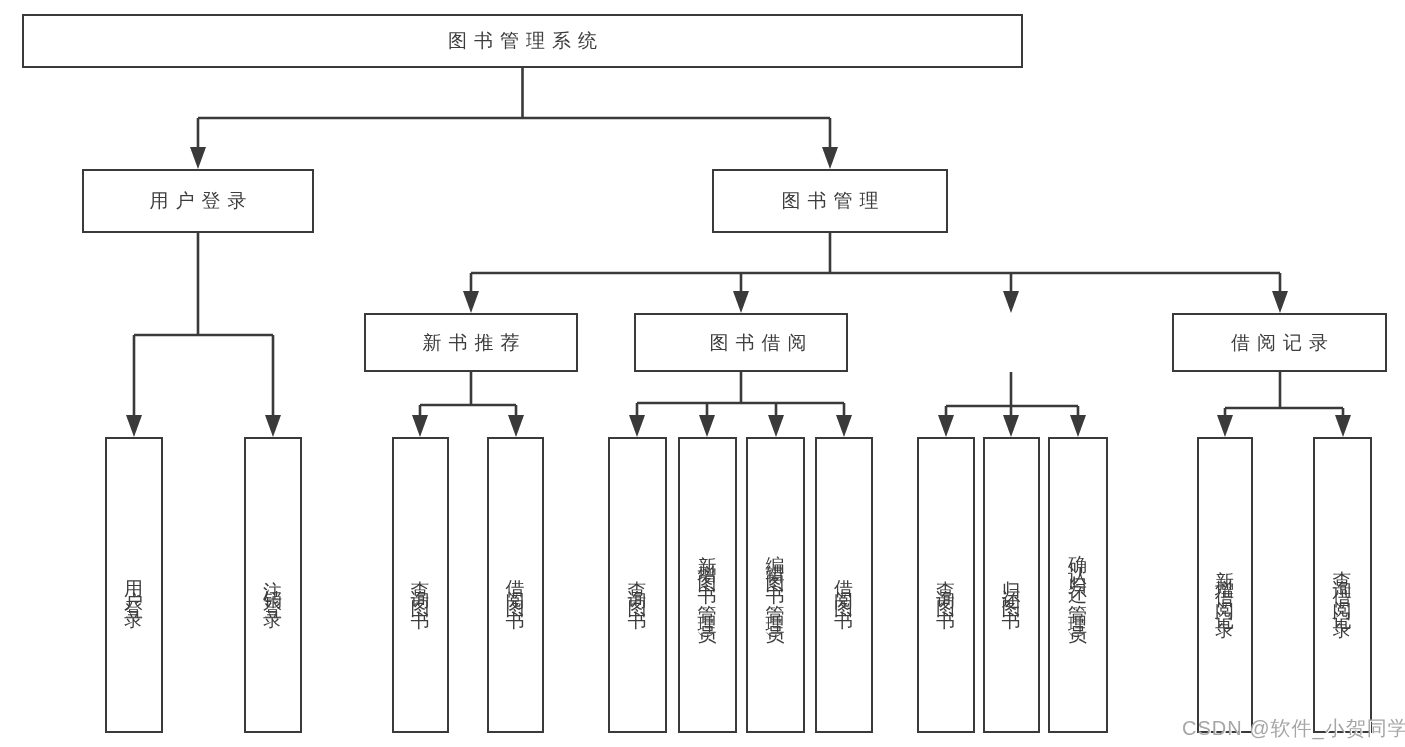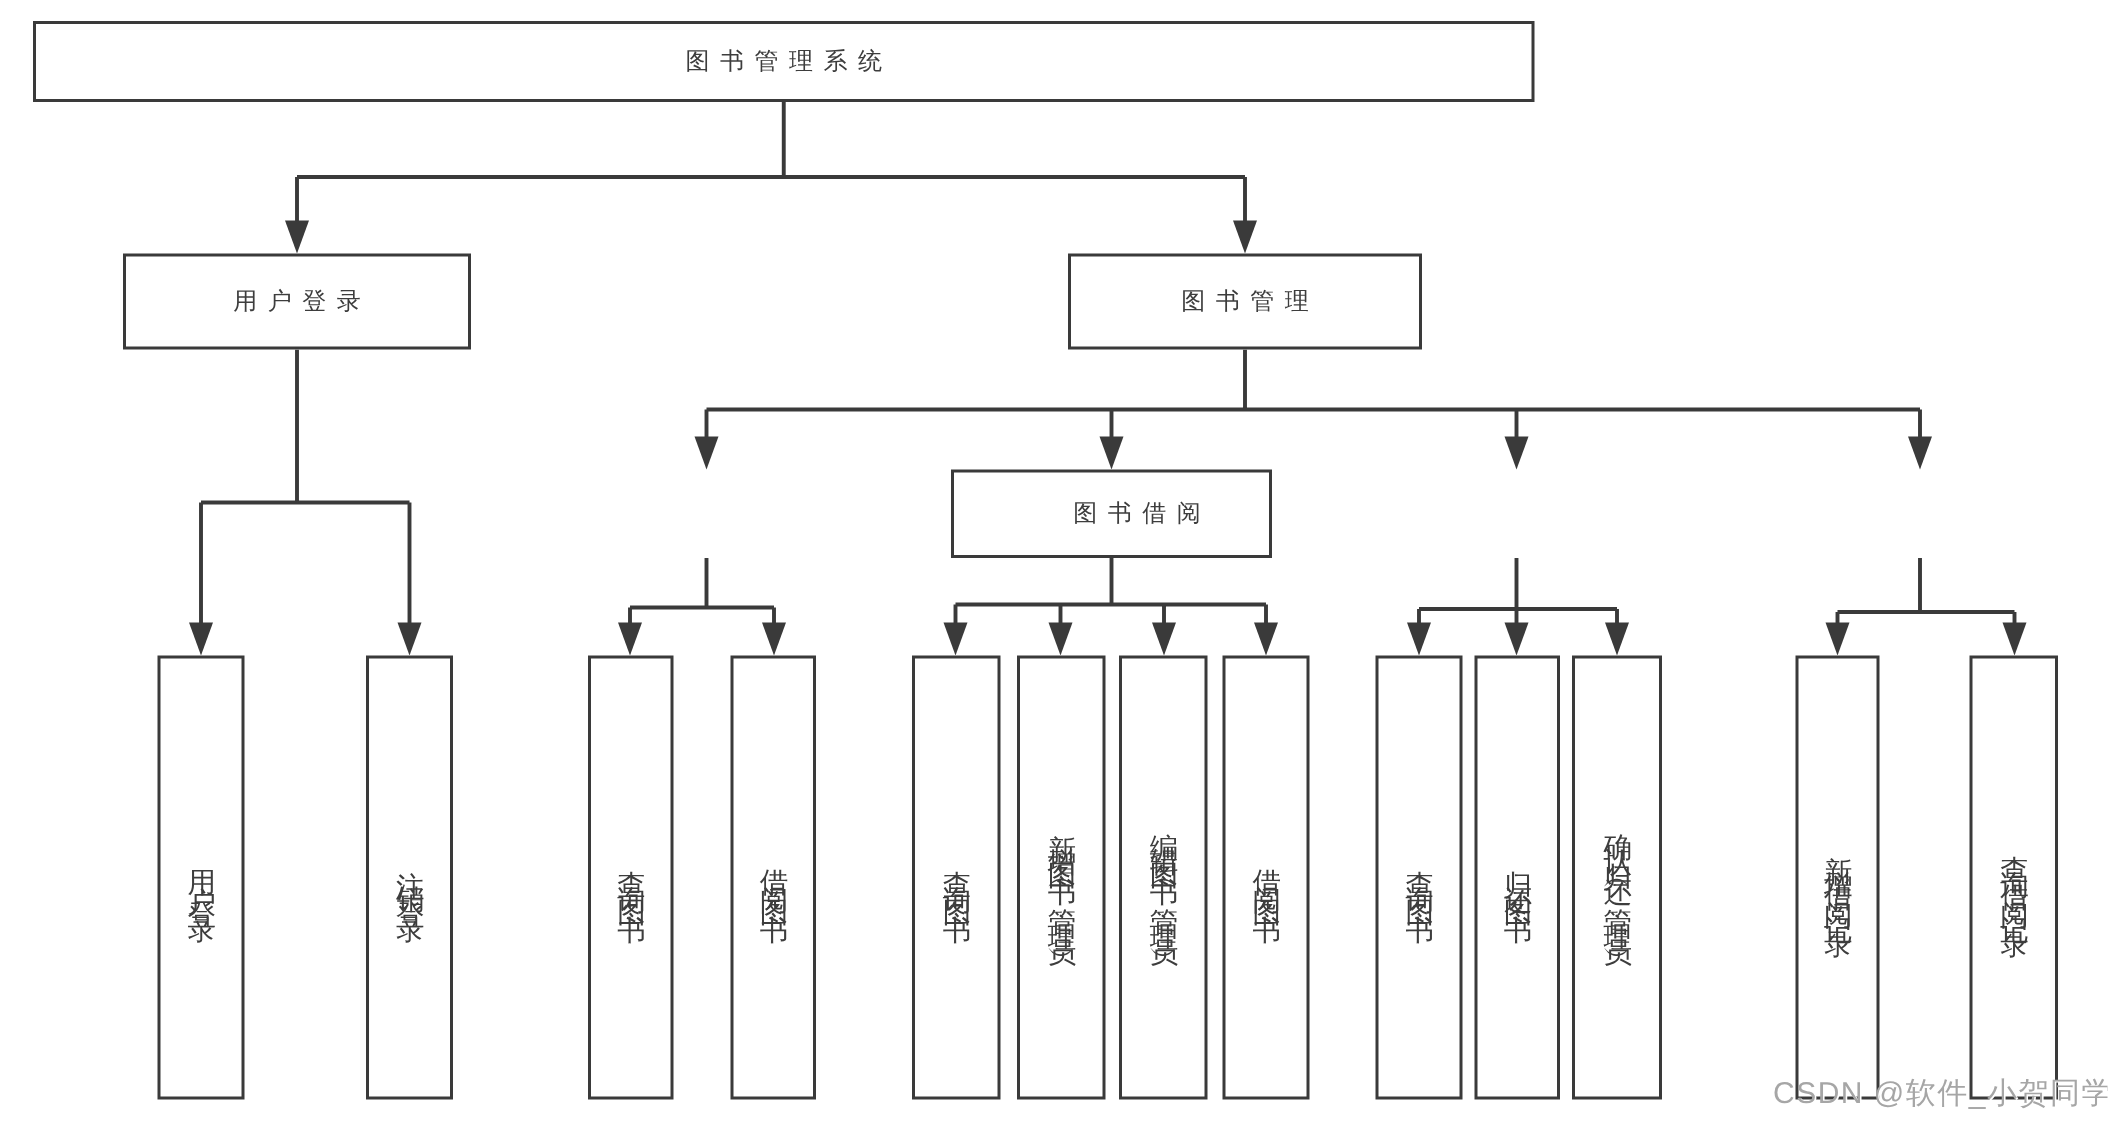--- a/index.html
+++ b/index.html
@@ -29,21 +29,21 @@
     box-sizing: border-box;
     background: #ffffff;
     border: 2px solid #3a3a3a;
     color: #3d3d3d;
     display: flex;
     align-items: center;
     justify-content: center;
     text-align: center;
   }
   .node.h {
-    font-size: 16px;
+    font-size: 19px;
     letter-spacing: 7px;
     text-indent: 7px; 
     white-space: nowrap;
   }
   .node.v .vtext {
     writing-mode: vertical-rl;
     text-orientation: mixed;
     font-size: 19px;
     letter-spacing: 10px;
     line-height: 1;
@@ -97,21 +97,23 @@
       <polygon points="1217,415 1233,415 1225,437"></polygon>
       <polygon points="1335,415 1351,415 1343,437"></polygon>
     </g>
   </svg>
 
   <div class="node h" style="left:22px; top:14px; width:1001px; height:54px;">图书管理系统</div>
 
   <div class="node h" style="left:82px; top:169px; width:232px; height:64px;">用户登录</div>
   <div class="node h" style="left:712px; top:169px; width:236px; height:64px;">图书管理</div>
 
+  <div class="node h" style="left:364px; top:313px; width:214px; height:59px;">新书推荐</div>
   <div class="node h" style="left:634px; top:313px; width:214px; height:59px;padding-left:34px;">图书借阅</div>
+  <div class="node h" style="left:1172px; top:313px; width:215px; height:59px;">借阅记录</div>
 
   <div class="node v" style="left:105px; top:437px; width:58px; height:296px;">
     <span class="vtext">用户登录</span>
   </div>
   <div class="node v" style="left:244px; top:437px; width:58px; height:296px;">
     <span class="vtext">注销登录</span>
   </div>
 
   <div class="node v" style="left:392px; top:437px; width:57px; height:296px;">
     <span class="vtext">查询图书</span>

